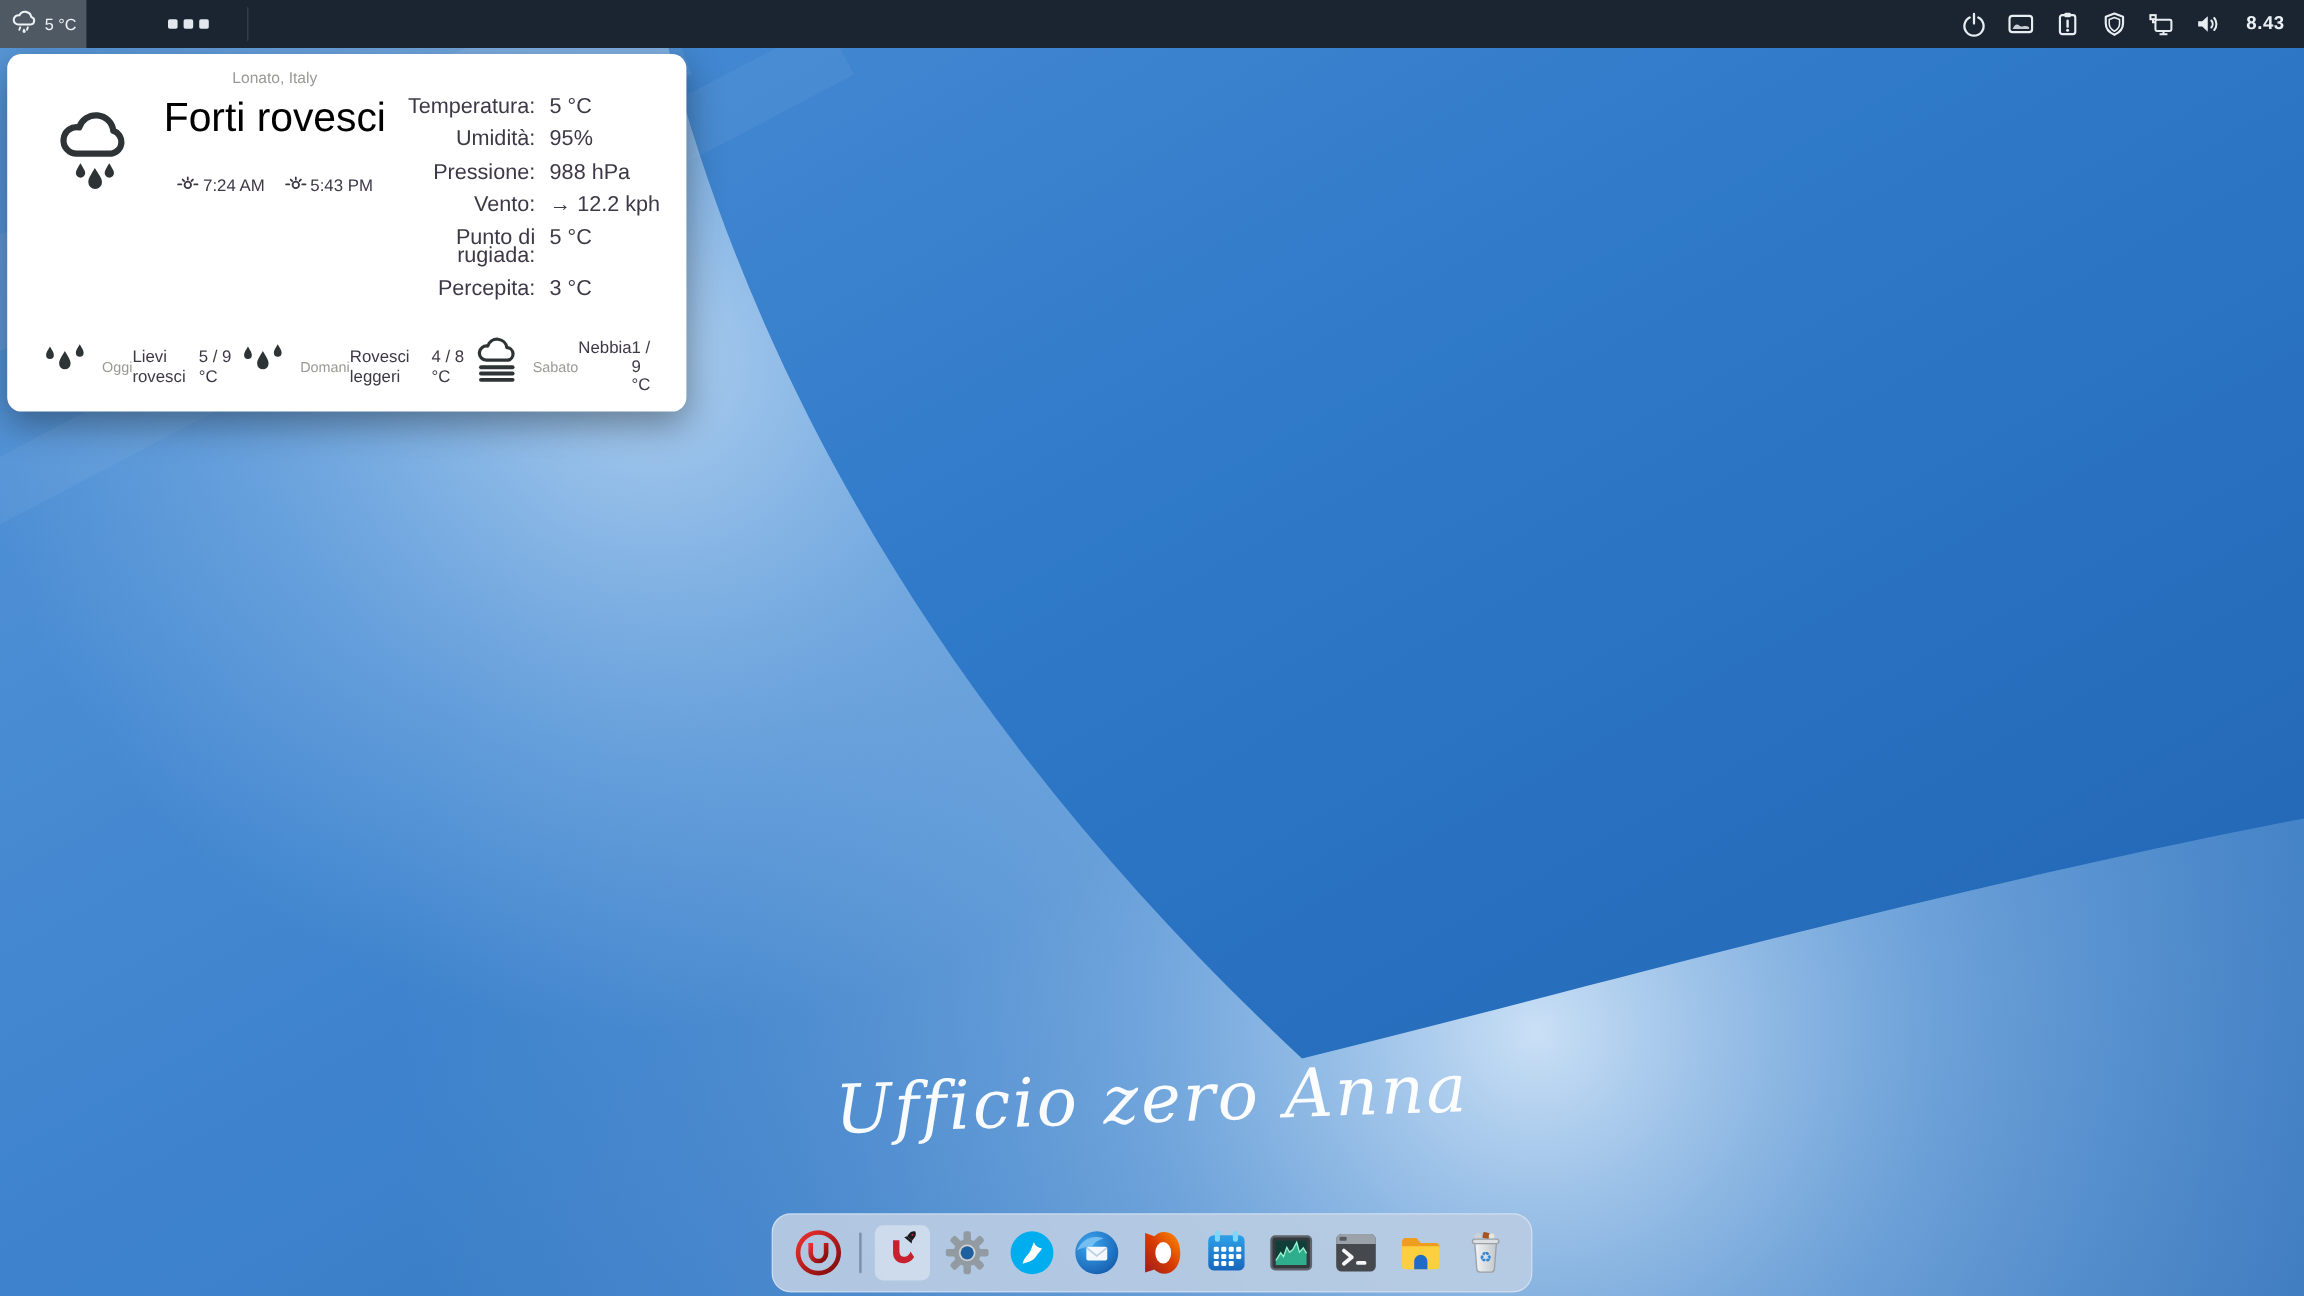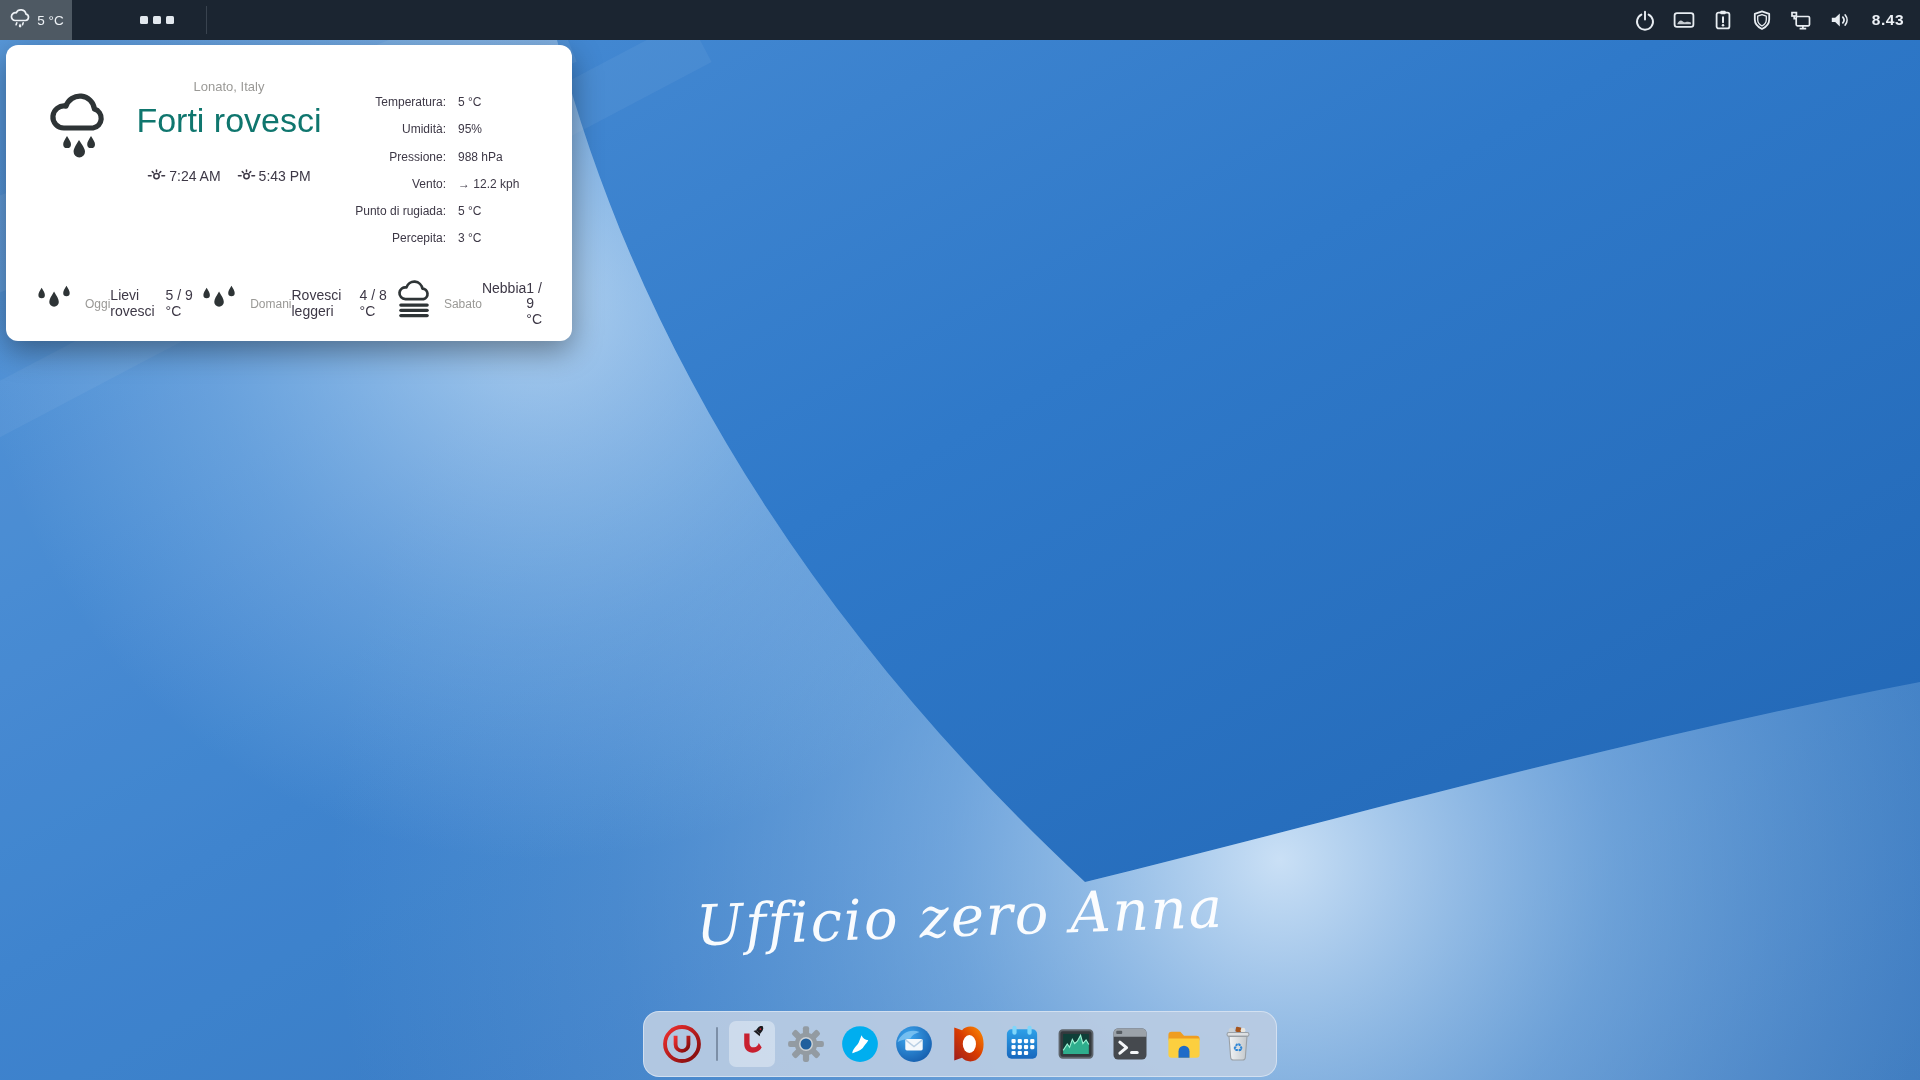--- a/index.html
+++ b/index.html
@@ -27,27 +27,27 @@
   .tray-icon { display:flex; align-items:center; }
   .clock { color:#edf1f6; font-weight:bold; font-size:15.5px; margin-left:4px; letter-spacing:.5px; }
 
   
   .popup { position:absolute; left:6px; top:45px; width:566px; background:#fff;
     border-radius:12px; box-shadow:0 10px 30px rgba(0,0,0,.38);
     padding:12px 18px 12px; color:#3d3846; z-index:4; }
   .popup-main { display:grid; grid-template-columns:110px 1fr 230px; align-items:start; }
   .main-icon { padding-top:30px; display:flex; justify-content:center; }
   .main-center { text-align:center; }
-  .loc { color:#9a9996; font-size:13px; margin-top:22px; }
-  .cond { font-size:34px; line-height:1.15; margin-top:7px; color:#0f766e; font-weight:400; }
+  .loc { color:#9a9996; font-size:13px; margin-top:0; }
+  .cond { font-size:34px; line-height:1.15; margin-top:7px; color:#000000; font-weight:400; }
   .sun-row { margin-top:25px; display:flex; justify-content:center; gap:16px;
     font-size:14px; align-items:center;text-align:center; }
   .sun-item { display:flex; align-items:center; gap:3px; }
-  .details { margin-top:38px; display:grid; grid-template-columns:1fr 96px;
-    column-gap:5px; row-gap:2px; font-size:12px; line-height:15.3px;gap:12px; }
+  .details { margin-top:24px; display:grid; grid-template-columns:1fr 96px;
+    column-gap:5px; row-gap:2px; font-size:18px; line-height:15.3px;gap:12px; }
   .dlabel { text-align:right; }
   .forecast { display:flex; justify-content:space-between; margin-top:32px; padding:0 12px 0 10px; }
   .fcol { display:flex; align-items:center; gap:9px; }
   .ftext { display:flex; flex-direction:row; }
   .fday { color:#9a9996; font-size:12px; align-self:center; }
   .fcond, .ftemp { font-size:14px; line-height:15.5px; }
   .footer { position:relative; display:flex; justify-content:space-between; align-items:center;
     margin-top:16px; font-size:13.5px; padding:0 2px; height:18px; }
   .chev { position:absolute; left:50%; transform:translateX(-50%); top:2px; cursor:pointer; }
 

